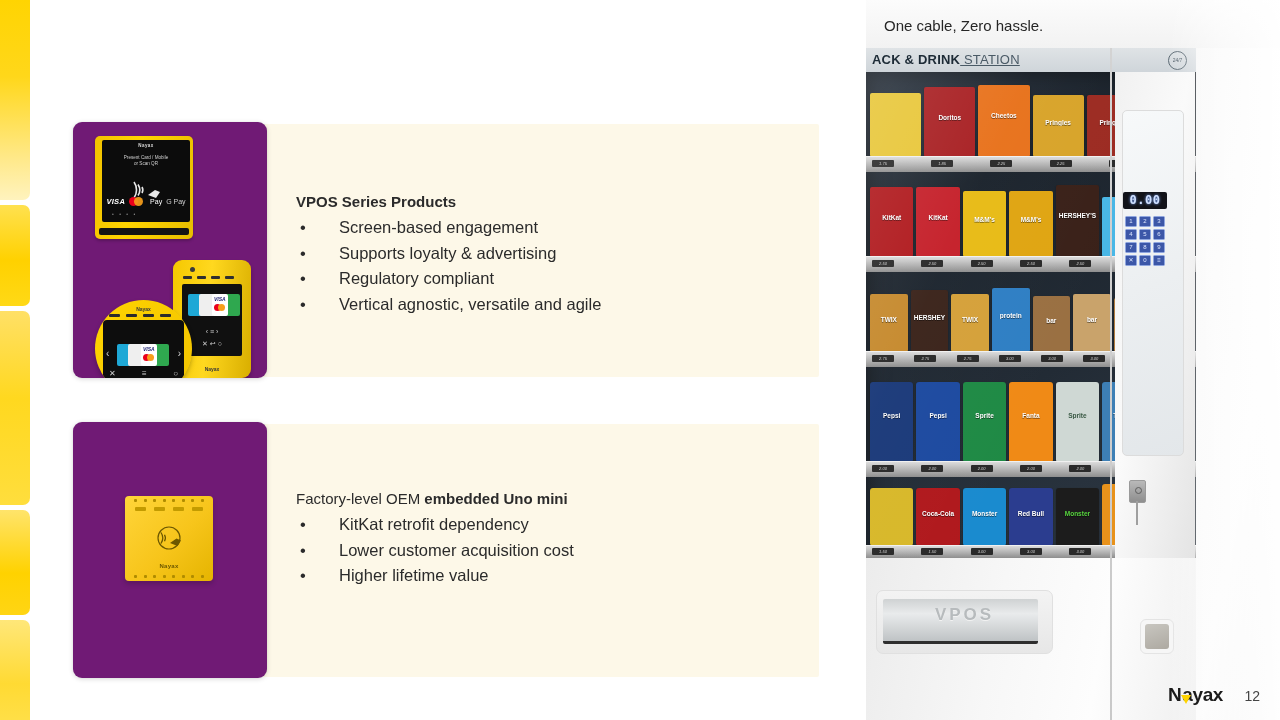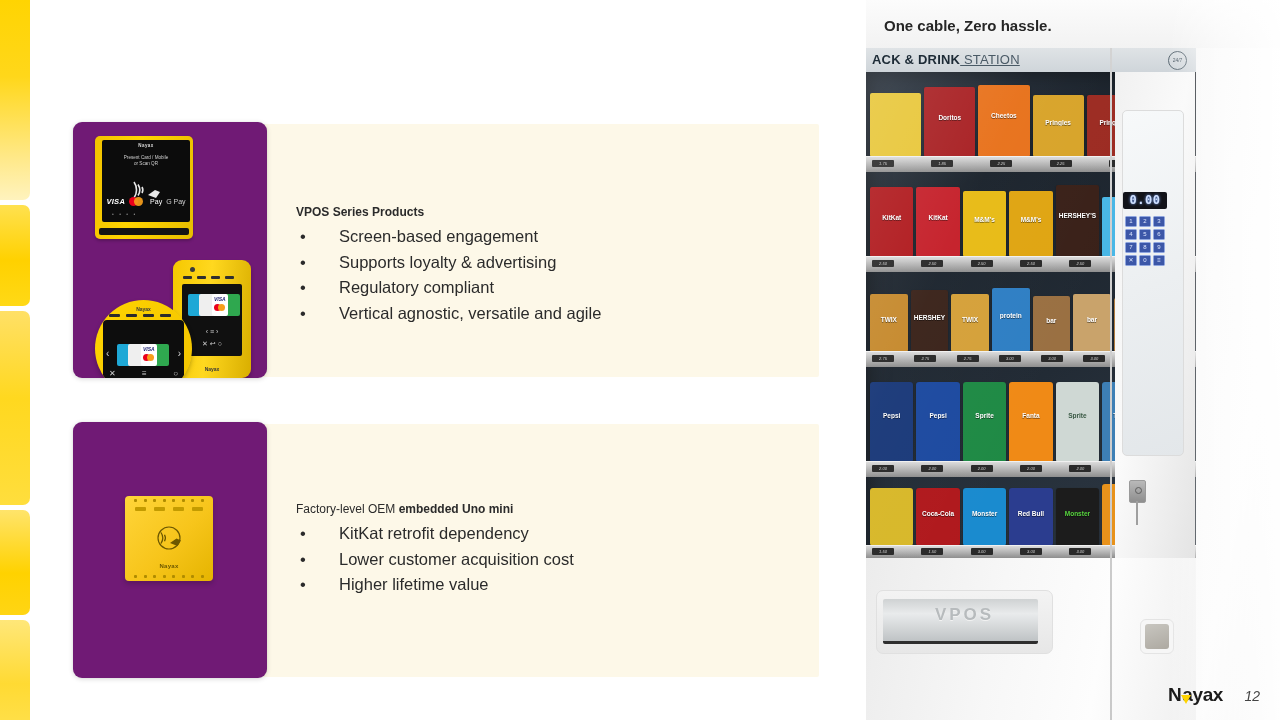--- a/index.html
+++ b/index.html
@@ -54,23 +54,23 @@
   }
   .thumb-card {
     position: absolute;
     background: #701a75;
     border-radius: 9px;
     box-shadow: 0 1px 5px rgba(0,0,0,0.16), 0 0 1px rgba(0,0,0,0.10);
     overflow: hidden;
   }
   .text-block { position: absolute; }
   .block-heading {
-    font-size: 12px;
+    font-size: 15px;
     color: #2b2b2b;
-    margin: 12px 0 5px 0;
+    margin: 0 0 5px 0;
     font-weight: bold;
     white-space: nowrap;
   }
   .block-heading .reg { font-weight: normal; }
   .bullet-list { margin: 0; padding: 0; list-style: none; }
   .bullet-list li {
     position: relative;
     font-size: 16.5px;
     color: #2b2b2b;
     padding-left: 43px;
@@ -194,21 +194,21 @@
   .uno-box .nfc2 { position: absolute; left: 50%; top: 30px; transform: translateX(-50%); width: 34px; height: 24px; }
   .uno-box .brandu { position: absolute; bottom: 12px; left: 0; right: 0; text-align: center; font-size: 6px; font-weight: bold; color: #6d5800; letter-spacing: .3px; }
 
   
   #photo-panel {
     position: absolute; left: 866px; top: 0; width: 414px; height: 720px;
     background: #f4f4f4; overflow: hidden;
   }
   #photo-caption {
     position: absolute; left: 18px; top: 17px;
-    font-size: 15px; font-weight: bold; color: #262626;
+    font-size: 15px; font-weight: normal; color: #262626;
     z-index: 30; white-space: nowrap;
   }
   .panel-top-white {
     position: absolute; left: 0; top: 0; width: 414px; height: 48px;
     background: linear-gradient(180deg,#fcfcfc 0%, #f2f2f2 100%);
   }
   
   .machine {
     position: absolute; left: 0; top: 48px; width: 414px; height: 672px;
     background: linear-gradient(100deg,#e9e9e9 0%,#f4f4f4 35%,#fbfbfb 70%,#f0f0f0 100%);
@@ -345,21 +345,21 @@
     font-size: 19px; font-weight: bold; color: #1b1b1b;
     letter-spacing: -.4px; z-index: 40;
   }
   #footer-logo .wedge {
     display: inline-block; width: 0; height: 0; position: relative; top: 3px;
     border-left: 5px solid transparent; border-right: 5px solid transparent;
     border-top: 9px solid #FFD400; margin: 0 -9px 0 0;
   }
   #page-number {
     position: absolute; right: 20px; bottom: 16px;
-    font-size: 14px; color: #444; z-index: 40; font-style: italic;
+    font-size: 14px; color: #444; z-index: 40;
   }
 </style>
 </head>
 <body>
 
 <div id="slide">
 
   <div class="accent-bar b1"></div>
   <div class="accent-bar b2"></div>
   <div class="accent-bar b3"></div>

